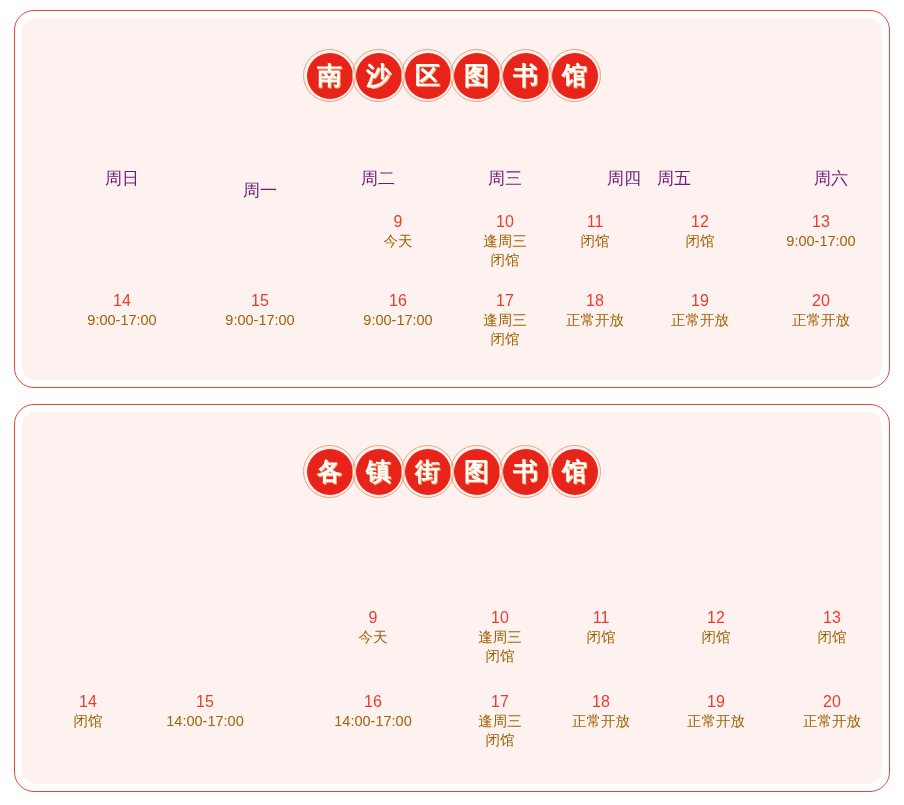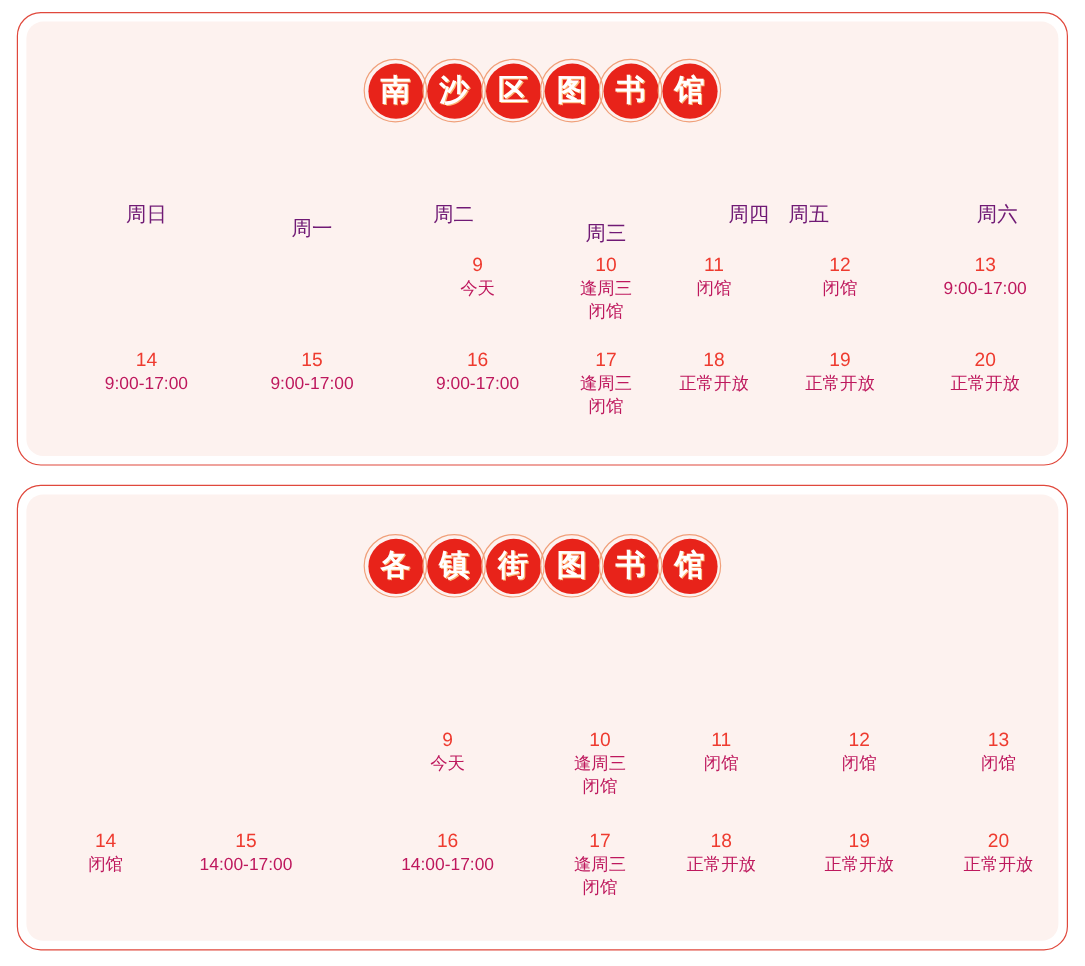--- a/index.html
+++ b/index.html
@@ -133,21 +133,21 @@
   }
   .day-num {
     display: block;
     font-size: 16px;
     color: #ee3b2f;
     line-height: 1.3;
   }
   .day-note {
     display: block;
     font-size: 14.5px;
-    color: #be185d;
+    color: #a16207;
     line-height: 1.32;
   }
 </style>
 </head>
 <body>
 
 <div class="page">
 
   <div class="card" id="card-library">
     <div class="card-inner">
@@ -180,21 +180,21 @@
           <div class="badge">
             <div class="badge-disc"></div>
             <div class="badge-ring"></div>
             <div class="badge-char">馆</div>
           </div>
         </div>
       <div class="weekday-row">
           <div class="weekday" style="left: 100px;">周日</div>
           <div class="weekday" style="left: 238px; margin-top: 12px;">周一</div>
           <div class="weekday" style="left: 356px;">周二</div>
-          <div class="weekday" style="left: 483px; margin-top: 16px;">周三</div>
+          <div class="weekday" style="left: 483px;">周三</div>
           <div class="weekday" style="left: 602px;">周四</div>
           <div class="weekday" style="left: 652px;">周五</div>
           <div class="weekday" style="left: 809px;">周六</div>
         </div>
       <div class="day-grid">
           <div class="day-cell" style="left: 376px; top: 193.5px;">
             <span class="day-num">9</span>
             <span class="day-note">今天</span>
           </div>
           <div class="day-cell" style="left: 483px; top: 193.5px;">

